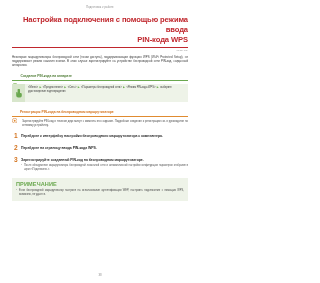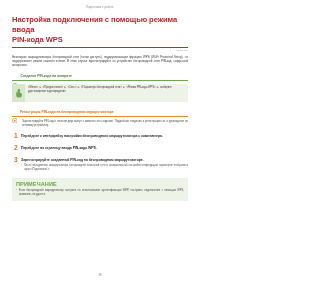--- a/index.html
+++ b/index.html
@@ -12,21 +12,21 @@
   }
   .page{position:relative;width:200px;height:283px;box-sizing:border-box;}
 
   
   .run-head{
     text-align:center;font-size:2.6px;color:#8a8a8a;
     letter-spacing:.15px;padding-top:6px;
   }
 
   
-  .title-wrap{margin:6px 12px 0 12px;}
+  .title-wrap{margin:6px 12px 0 12px;text-align:right;}
   .title{
     color:#c0272d;font-weight:bold;font-size:7.6px;line-height:10px;
     letter-spacing:-.1px;
   }
   .title .l2{display:block;}
   .rule{
     margin:2px 12px 0 12px;height:1px;background:#c0272d;
   }
   .docid{
     text-align:right;margin:1px 12px 0 12px;

